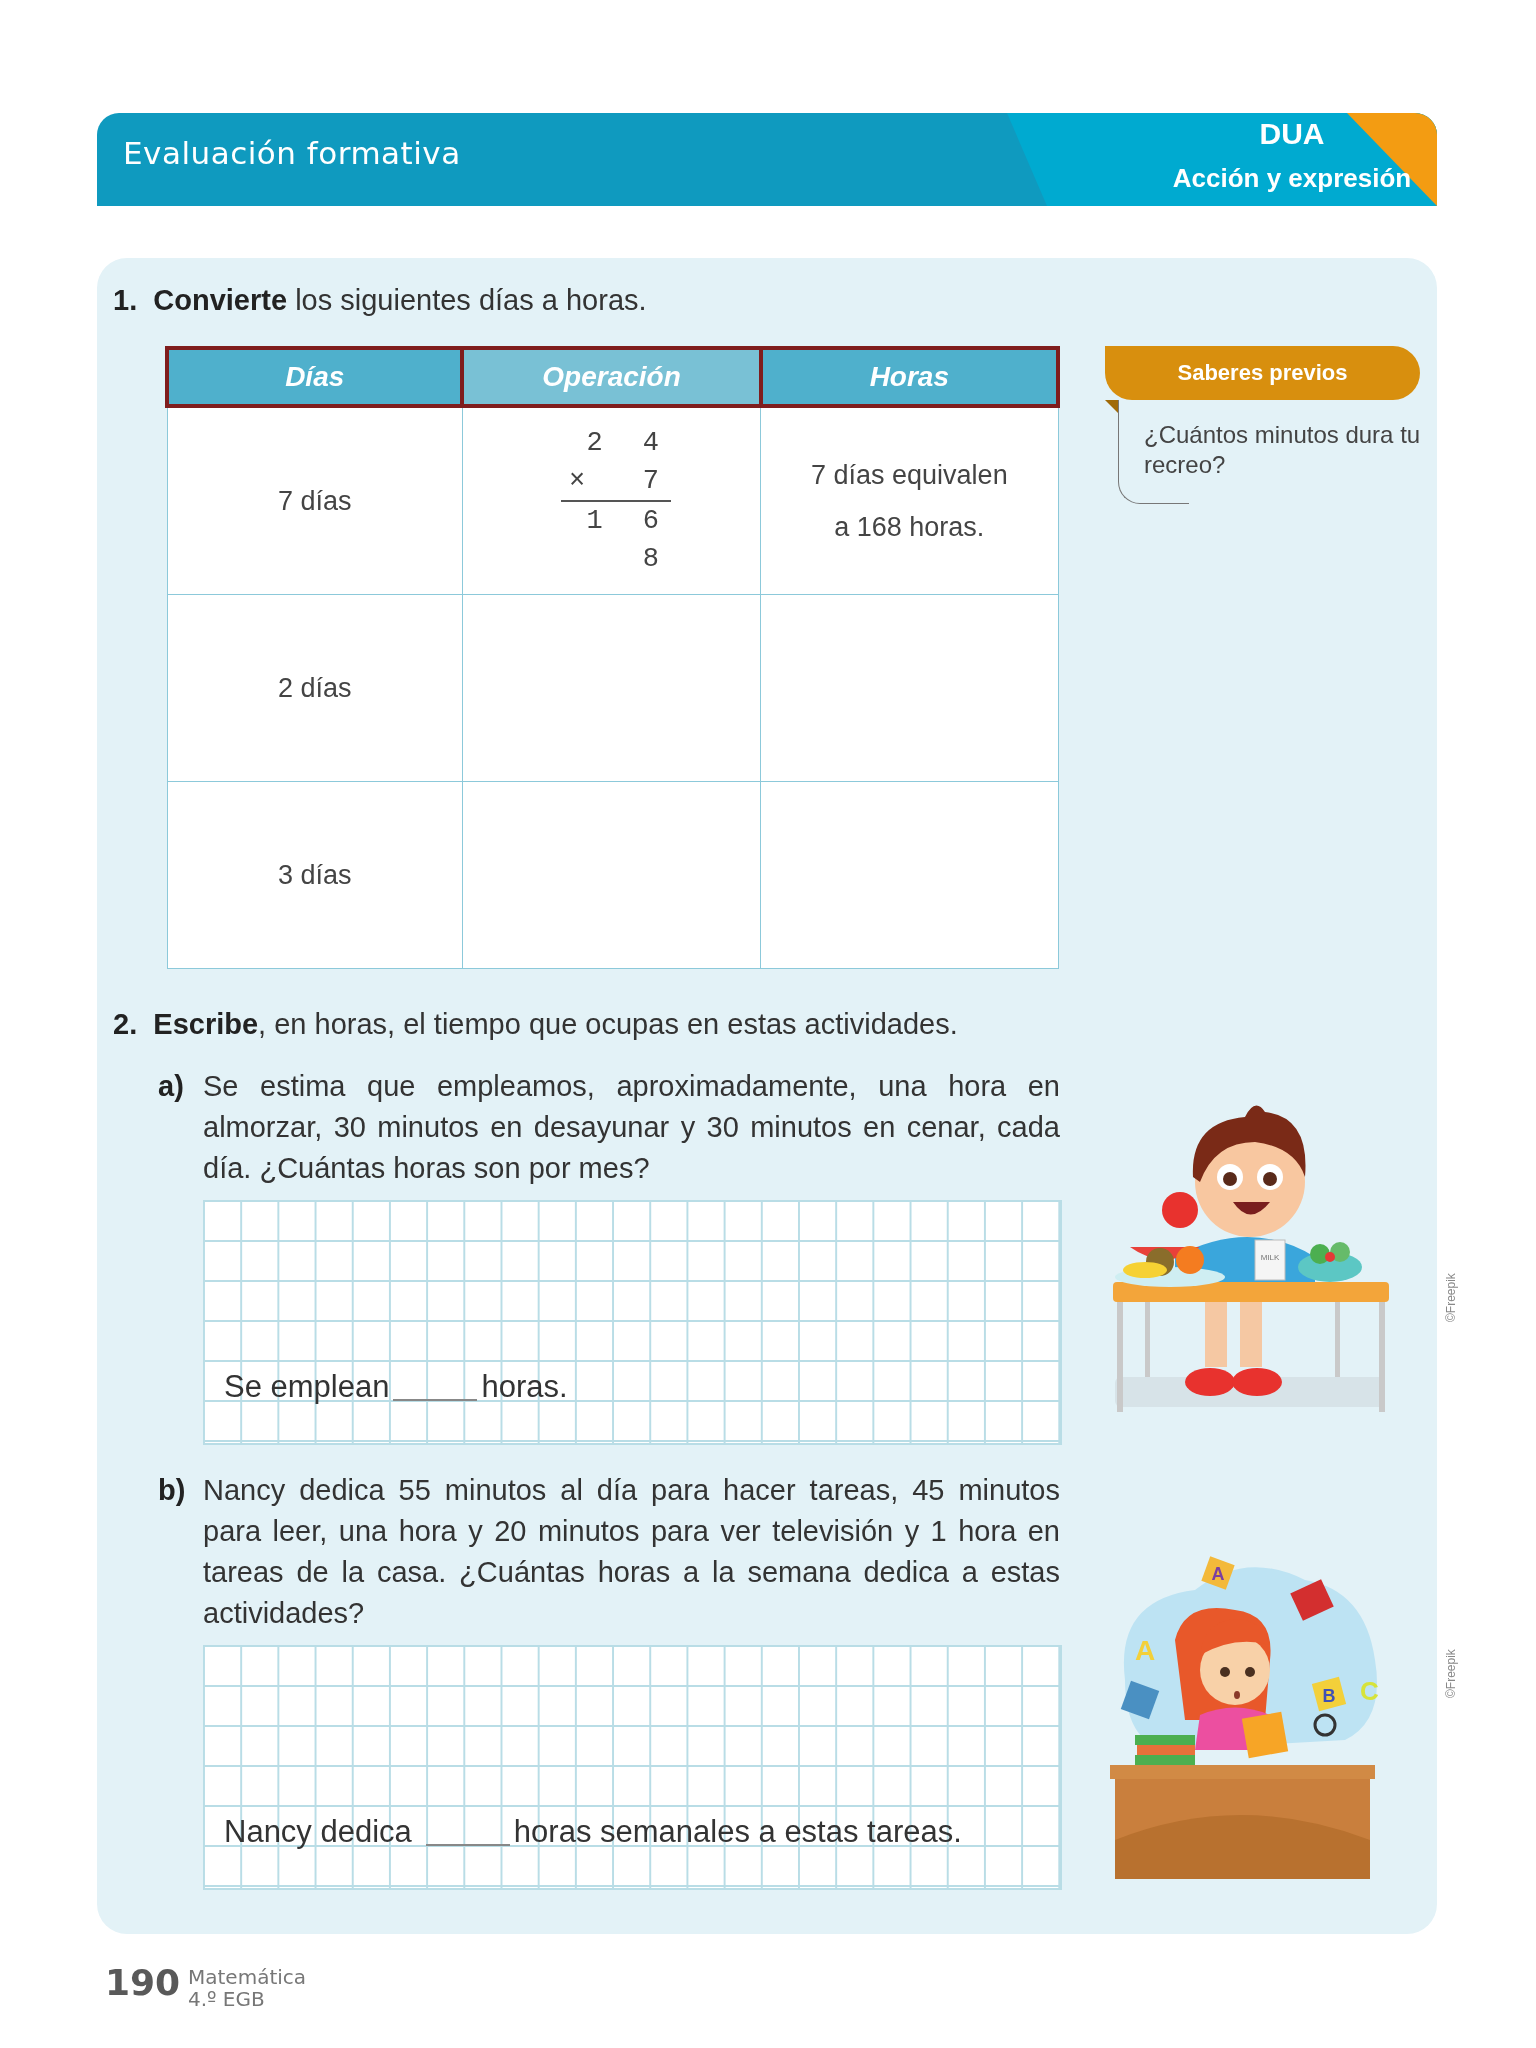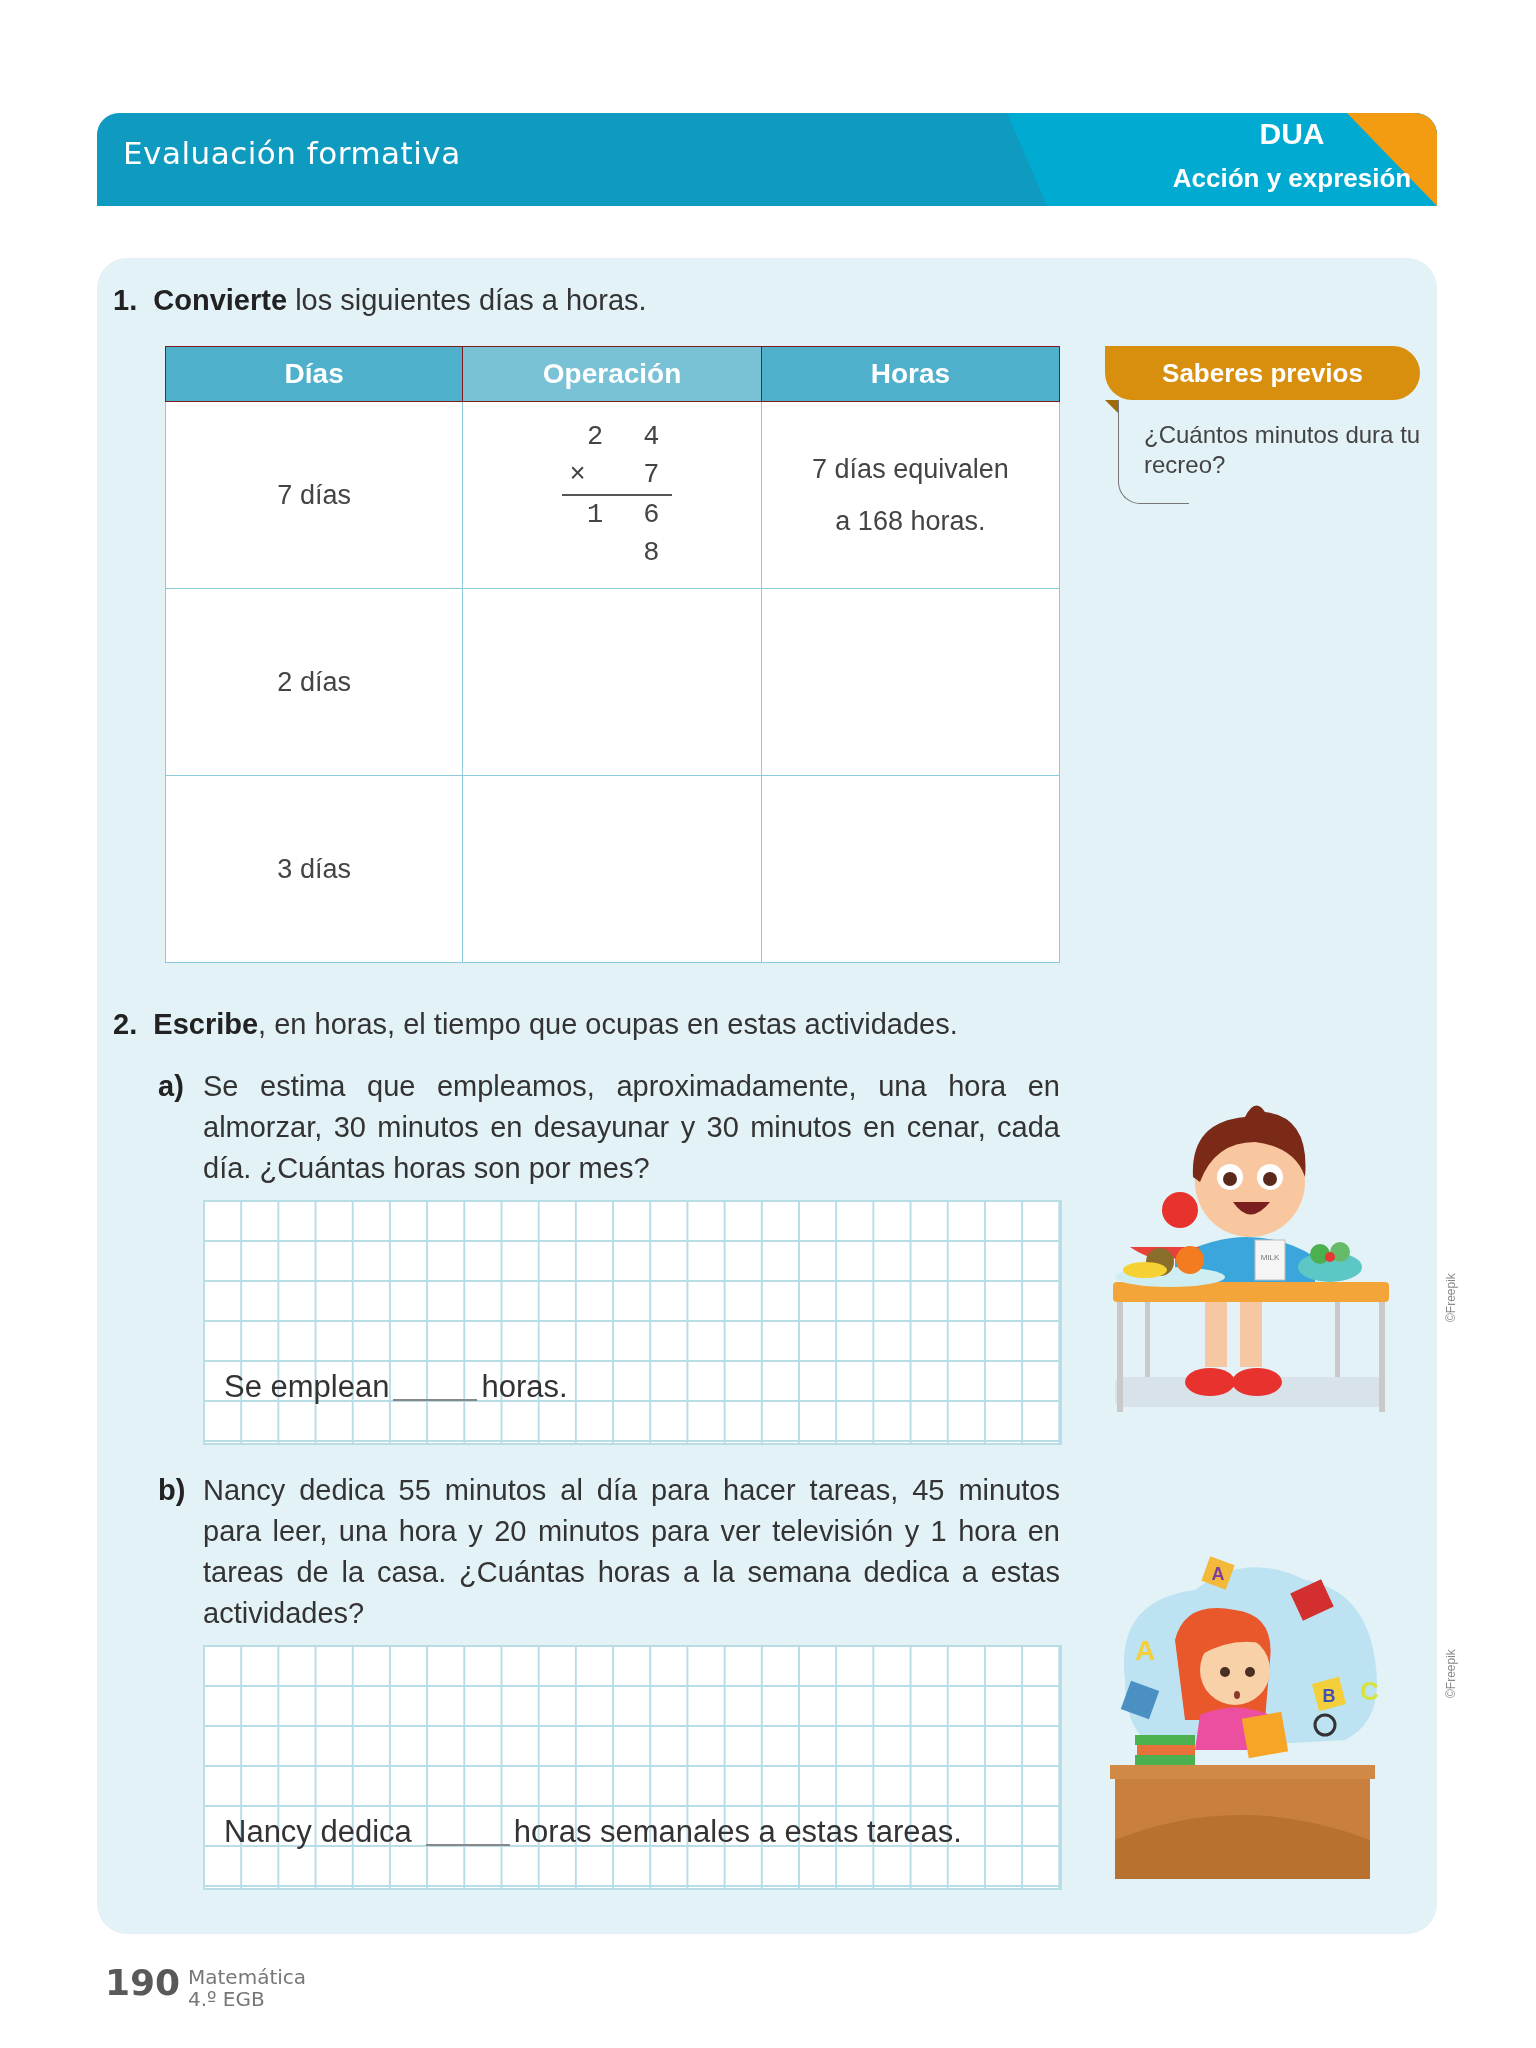--- a/index.html
+++ b/index.html
@@ -17,32 +17,32 @@
   
   .panel { left:97px; top:258px; width:1340px; height:1676px; background:#e3f2f7; border-radius:30px; }
 
   .q { font-size:29px; color:#333; }
   .q b { color:#222; }
   .q1 { left:113px; top:284px; }
   .q2 { left:113px; top:1008px; }
 
   
   .table { left:165px; top:346px; width:895px; border-collapse:collapse; }
-  .table th { height:52px; color:#fff; font-size:28px; font-weight:bold; border:1px solid #7f1d1d; }
+  .table th { height:52px; color:#fff; font-size:28px; font-weight:bold; border:4px solid #7f1d1d;font-style:italic; }
   .table th.c1, .table th.c3 { background:#4fb0cc; }
   .table th.c2 { background:#79c1d5; }
   .table td { height:184px; background:#fff; border:1.5px solid #8cc9da; text-align:center; font-size:27px; color:#444; vertical-align:middle; }
   .col { width:298px; }
 
   .op { display:inline-block; font-size:27px; line-height:38px; text-align:right; width:110px; font-family:Liberation Mono, monospace;margin-left:9px; }
   .op .line { border-top:2px solid #555; margin-top:0; }
   .op .digits { letter-spacing:12px; }
 
   
-  .sp-tab { left:1105px; top:346px; width:315px; height:54px; background:#d88f0e; border-radius:0 27px 27px 27px; color:#fff; font-size:26px; font-weight:bold; text-align:center; line-height:54px; }
+  .sp-tab { left:1105px; top:346px; width:315px; height:54px; background:#d88f0e; border-radius:0 27px 27px 27px; color:#fff; font-size:22px; font-weight:bold; text-align:center; line-height:54px; }
   .sp-fold { left:1105px; top:400px; width:0; height:0; border-top:14px solid #a06a08; border-left:14px solid transparent; }
   .sp-line { left:1118px; top:400px; width:70px; height:103px; border-left:1.5px solid #777; border-bottom:1.5px solid #777; border-bottom-left-radius:22px; }
   .sp-text { left:1144px; top:420px; width:290px; font-size:24px; color:#444; line-height:30px; }
 
   
   .sub { font-size:29px; color:#333; line-height:41px; text-align:justify; }
   .sub .lbl { position:absolute; left:-45px; top:0; font-weight:bold; color:#222; }
   .suba { left:203px; top:1066px; width:857px; }
   .subb { left:203px; top:1470px; width:857px; }
 

